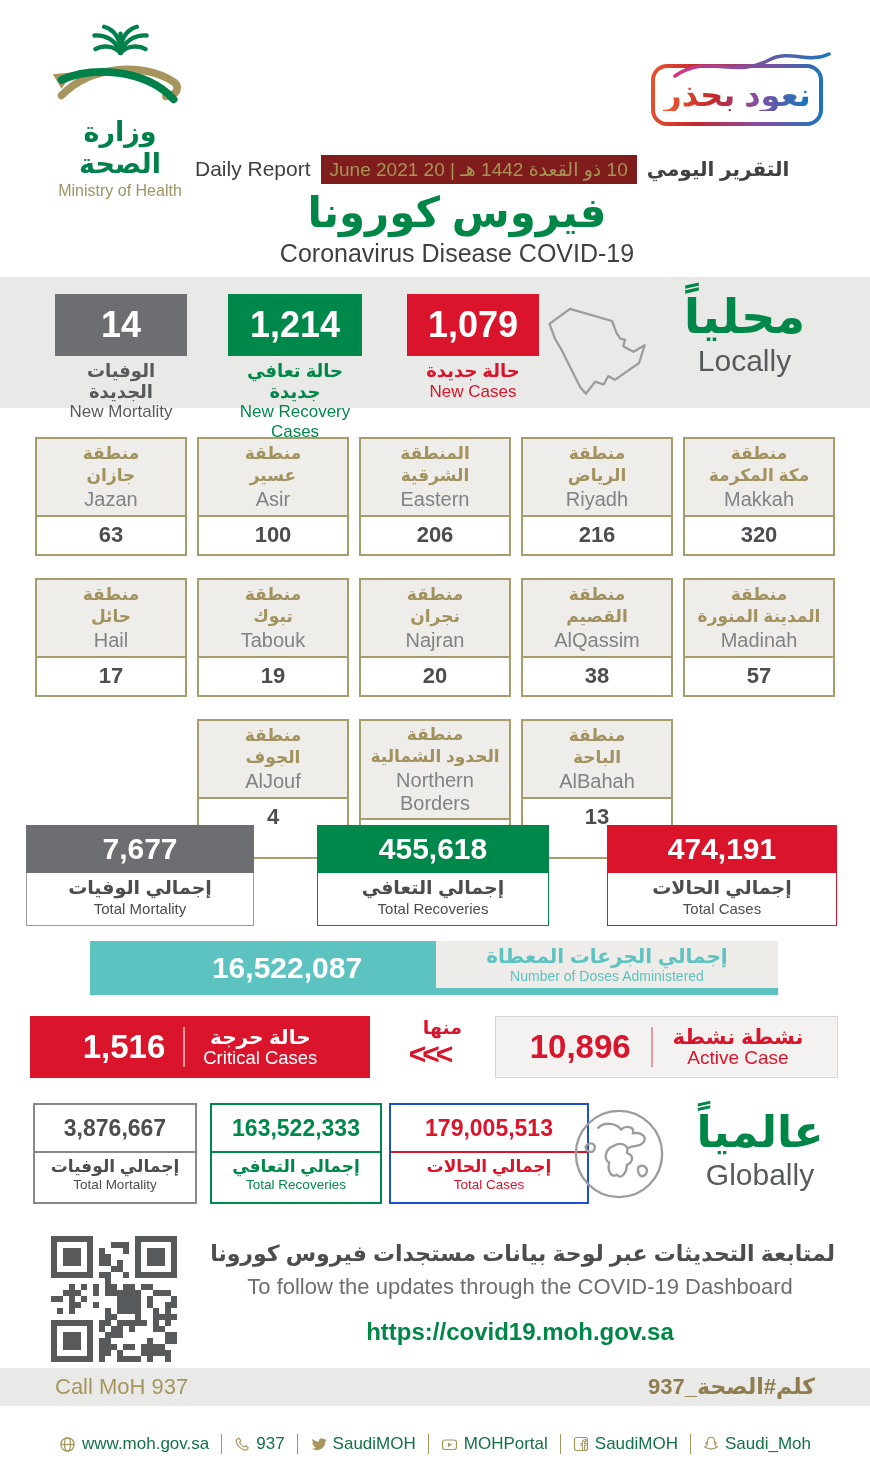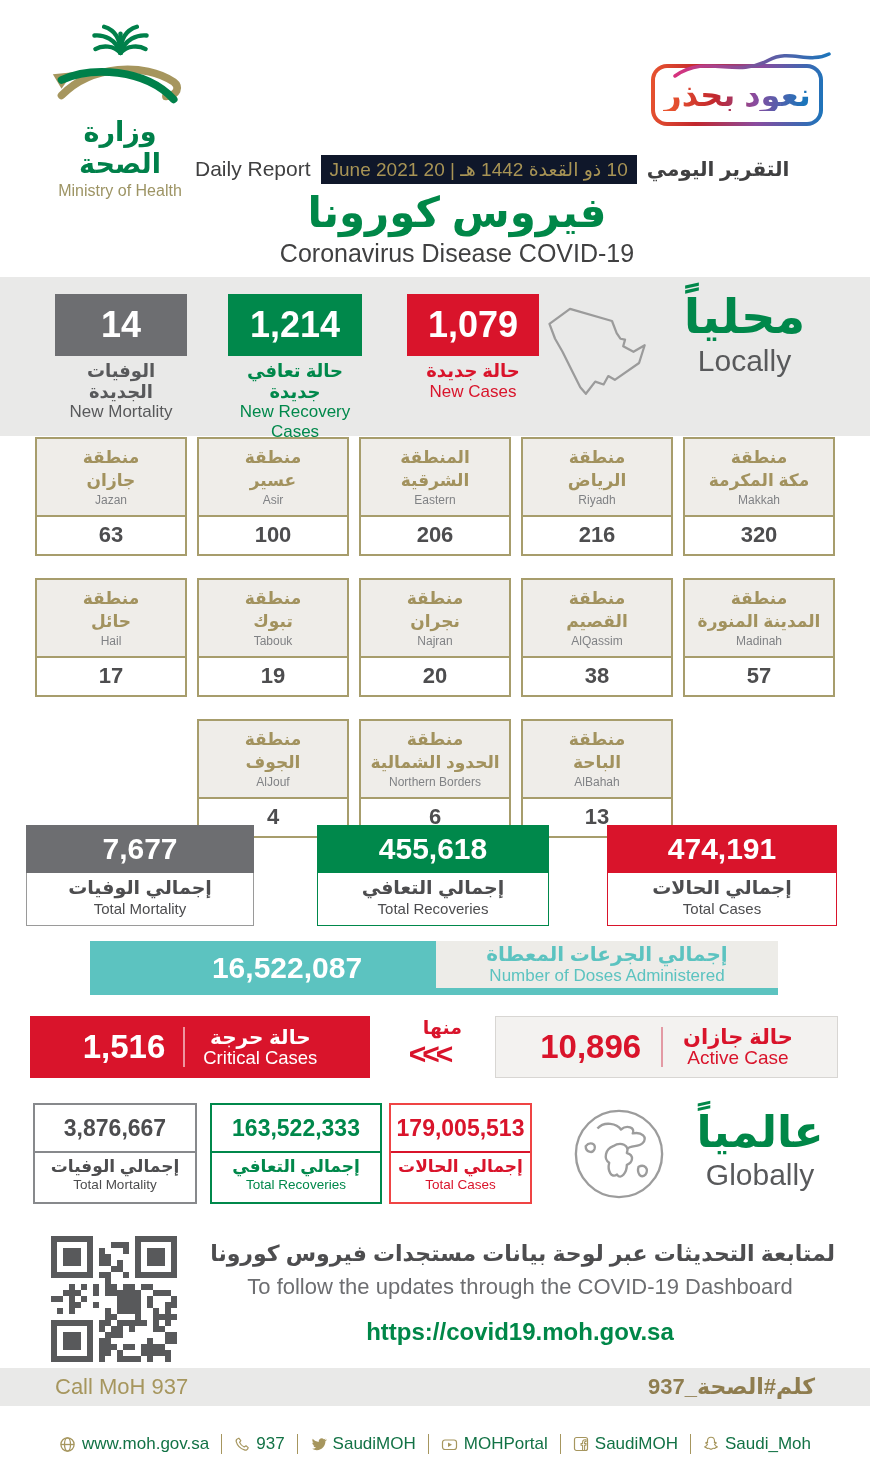--- a/index.html
+++ b/index.html
@@ -17,68 +17,68 @@
      background:linear-gradient(95deg,#E8542F 0%,#C2272D 28%,#8A4B9E 62%,#1B75BB 100%);}
   .badge-inner{width:100%;height:100%;background:#fff;border-radius:12px;display:flex;align-items:center;justify-content:center;}
   .badge-text{font-size:32px;font-weight:bold;direction:rtl;
      background:linear-gradient(90deg,#E8542F 5%,#C2272D 35%,#8A4B9E 62%,#1B75BB 95%);
      -webkit-background-clip:text;background-clip:text;color:transparent;line-height:1;}
   .badge-swoosh{position:absolute;top:-15px;right:-10px;width:160px;height:32px;}
 
   
   .report-line{left:195px;top:153px;display:flex;align-items:center;gap:10px;height:32px;}
   .report-en{font-size:21px;color:#404041;}
-  .report-date{font-size:19px;color:#A89455;background:#0f172a;padding:3px 9px;direction:rtl;}
+  .report-date{font-size:19px;color:#A89455;background:#7f1d1d;padding:3px 9px;direction:rtl;}
   .report-ar{font-size:20px;font-weight:bold;color:#404041;direction:rtl;}
 
   
   .titles{top:188px;left:0;width:100%;text-align:center;transform:translateX(22px);}
   .title-ar{font-size:42px;font-weight:bold;color:#008748;direction:rtl;line-height:1.2;}
   .title-en{font-size:25px;color:#404041;margin-top:1px;}
 
   
-  .local-band{top:277px;left:0;width:100%;height:159px;background:#E9E9E8;}
+  .local-band{top:277px;left:0;width:100%;height:131px;background:#E9E9E8;}
   .stat{top:17px;text-align:center;}
   .stat-box{height:62px;display:flex;align-items:center;justify-content:center;
             color:#fff;font-size:36px;font-weight:bold;}
   .stat-lab{margin-top:5px;line-height:1.15;}
   .stat-lab .ar{font-size:18px;font-weight:bold;direction:rtl;}
   .stat-lab .en{font-size:17px;}
   .c-gray{color:#58595B;} .c-green{color:#00884B;} .c-red{color:#D9142B;}
   .bg-gray{background:#6D6E71;} .bg-green{background:#00884B;} .bg-red{background:#D9142B;}
   .local-head{right:28px;top:12px;width:195px;text-align:center;}
   .local-head-ar{font-size:48px;font-weight:bold;color:#00884B;direction:rtl;line-height:1.15;}
   .local-head-en{font-size:30px;color:#58595B;margin-top:0;}
 
   
   .regions{top:437px;left:34px;width:802px;}
   .rrow{display:flex;gap:10px;justify-content:center;margin-bottom:22px;}
   .card{width:152px;box-sizing:border-box;border:2px solid #A79D6C;background:#fff;text-align:center;}
   .card-head{background:#EFEDE9;min-height:70px;display:flex;flex-direction:column;justify-content:center;padding:3px 2px;}
   .card-ar{color:#A2925E;font-weight:bold;font-size:17px;line-height:1.3;white-space:pre-line;direction:rtl;}
-  .card-en{color:#808285;font-size:12px;margin-top:1px;}
+  .card-en{color:#808285;font-size:20px;margin-top:1px;}
   .card-val{border-top:2px solid #A79D6C;font-size:22px;font-weight:bold;color:#4D4D4F;padding:5px 0 6px;}
 
   
   .totals{top:825px;left:0;width:100%;height:97px;}
   .tot{position:absolute;text-align:center;}
   .tot-num{height:48px;display:flex;align-items:center;justify-content:center;color:#fff;font-size:30px;font-weight:bold;}
   .tot-lab{background:#fff;padding:4px 0 7px;line-height:1.2;}
   .tot-lab .ar{font-size:19px;font-weight:bold;color:#4D4D4F;direction:rtl;}
   .tot-lab .en{font-size:15px;color:#4D4D4F;}
   .b-gray{border:1px solid #9a9a9a;border-top:none;} .b-green{border:1px solid #00884B;border-top:none;} .b-red{border:1px solid #D9142B;border-top:none;}
 
   
   .doses{top:941px;left:90px;width:688px;height:54px;background:#5CC3C0;}
   .doses-num{position:absolute;left:0;top:0;bottom:0;width:346px;display:flex;align-items:center;justify-content:center;
              color:#fff;font-size:30px;font-weight:bold;padding-left:24px;}
   .doses-panel{position:absolute;right:0;top:0;width:342px;height:47px;background:#EDECE8;display:flex;
                flex-direction:column;align-items:center;justify-content:center;line-height:1.15;}
   .doses-ar{font-size:20px;font-weight:bold;color:#5CC3C0;direction:rtl;}
-  .doses-en{font-size:17px;color:#5CC3C0;}
+  .doses-en{font-size:14px;color:#5CC3C0;}
 
   
   .critical{top:1016px;left:30px;width:340px;height:62px;background:#D9142B;display:flex;direction:rtl;
             align-items:center;justify-content:center;gap:18px;color:#fff;}
   .crit-lab{text-align:center;line-height:1.1;}
   .crit-lab .ar{font-size:20px;font-weight:bold;}
   .crit-lab .en{font-size:18.5px;}
   .vdiv-w{width:2px;height:40px;background:rgba(255,255,255,.55);}
   .crit-val{font-size:33px;font-weight:bold;}
   .ofwhich{top:1016px;left:392px;width:74px;text-align:center;color:#D9142B;}
@@ -354,21 +354,21 @@
     </div>
     <div class="vdiv-w"></div>
     <div class="crit-val">1,516</div>
   </div>
   <div class="abs ofwhich">
     <div class="ar">منها</div>
     <div class="arrows">&lt;&lt;&lt;</div>
   </div>
   <div class="abs active">
     <div class="act-lab">
-      <div class="ar">حالة جازان</div>
+      <div class="ar">نشطة نشطة</div>
       <div class="en">Active Case</div>
     </div>
     <div class="vdiv-r"></div>
     <div class="act-val">10,896</div>
   </div>
 
   <div class="abs global">
     <div class="gbox" style="left:33px;width:164px;border:2px solid #87898C;">
       <div class="gbox-num c-gray" style="color:#4D4D4F;">3,876,667</div>
       <div class="gbox-lab gd-gray" style="color:#4D4D4F;">
@@ -376,21 +376,21 @@
         <div class="en">Total Mortality</div>
       </div>
     </div>
     <div class="gbox" style="left:210px;width:172px;border:2px solid #00884B;">
       <div class="gbox-num c-green">163,522,333</div>
       <div class="gbox-lab gd-green c-green">
         <div class="ar">إجمالي التعافي</div>
         <div class="en">Total Recoveries</div>
       </div>
     </div>
-    <div class="gbox" style="left:389px;width:143px;border:2px solid #ef4444;">
+    <div class="gbox" style="left:389px;width:200px;border:2px solid #1d4ed8;">
       <div class="gbox-num c-red">179,005,513</div>
       <div class="gbox-lab gd-red c-red">
         <div class="ar">إجمالي الحالات</div>
         <div class="en">Total Cases</div>
       </div>
     </div>
     <svg class="abs" style="left:570px;top:2px;" width="98" height="98" viewBox="0 0 100 100">
       <g stroke="#9C9C9C" stroke-width="2.4" fill="none" stroke-linejoin="round">
         <circle cx="50" cy="50" r="44"></circle>
         <path d="M28,24 C35,16 48,19 52,25 C58,20 67,23 64,29 C73,27 80,33 74,39 C70,43 62,41 58,45"></path>

